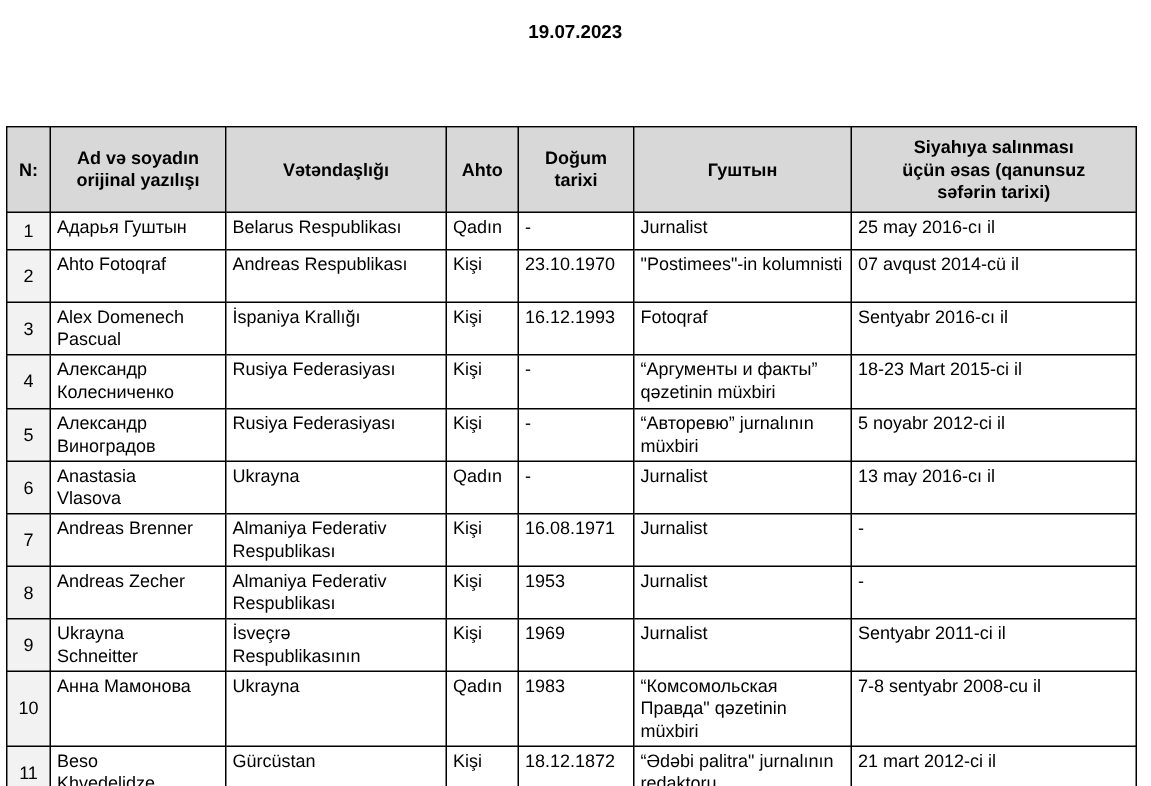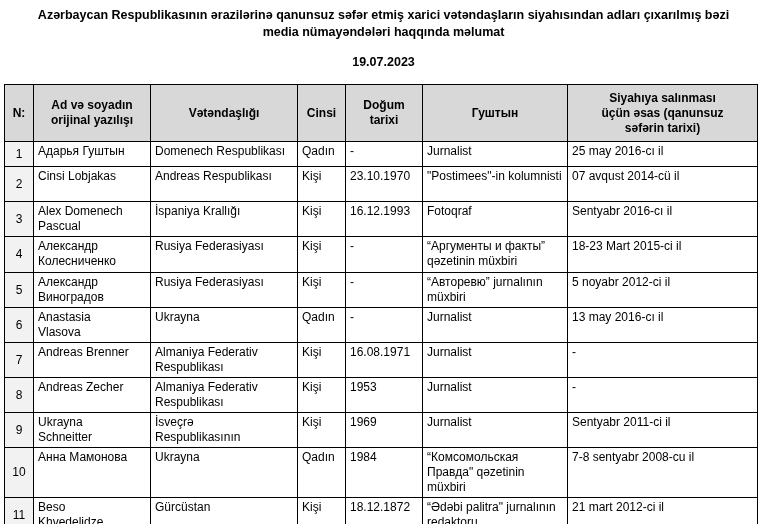--- a/index.html
+++ b/index.html
@@ -71,62 +71,60 @@
   .data-table tbody tr:nth-child(7)  { height: 35px; }
   .data-table tbody tr:nth-child(8)  { height: 34px; }
   .data-table tbody tr:nth-child(9)  { height: 35px; }
   .data-table tbody tr:nth-child(10) { height: 47px; }
   .data-table tbody tr:nth-child(11) { height: 35px; }
 </style>
 </head>
 <body>
 
 <div class="page">
-  <div class="doc-title">Azərbaycan Respublikasının ərazilərinə qanunsuz səfər etmiş xarici vətəndaşların siyahısından adları çıxarılmış bəzi
-media nümayəndələri haqqında məlumat</div>
   <div class="doc-date">19.07.2023</div>
 
   <table class="data-table">
     <colgroup>
       <col style="width:29px">
         <col style="width:117px">
         <col style="width:147px">
         <col style="width:48px">
         <col style="width:77px">
         <col style="width:145px">
         <col style="width:190px">
     </colgroup>
     <thead>
       <tr>
         <th>N:</th>
         <th>Ad və soyadın
 orijinal yazılışı</th>
         <th>Vətəndaşlığı</th>
-        <th>Cinsi</th>
+        <th>Ahto</th>
         <th>Doğum
 tarixi</th>
         <th>Гуштын</th>
         <th>Siyahıya salınması
 üçün əsas (qanunsuz
 səfərin tarixi)</th>
       </tr>
     </thead>
     <tbody>
       <tr>
         <td class="num">1</td>
         <td>Адарья Гуштын</td>
-        <td>Domenech Respublikası</td>
+        <td>Belarus Respublikası</td>
         <td>Qadın</td>
         <td>-</td>
         <td>Jurnalist</td>
         <td>25 may 2016-cı il</td>
       </tr>
       <tr>
         <td class="num">2</td>
-        <td>Cinsi Lobjakas</td>
+        <td>Ahto Fotoqraf</td>
         <td>Andreas Respublikası</td>
         <td>Kişi</td>
         <td>23.10.1970</td>
         <td>"Postimees"-in kolumnisti</td>
         <td>07 avqust 2014-cü il</td>
       </tr>
       <tr>
         <td class="num">3</td>
         <td>Alex Domenech
 Pascual</td>
@@ -197,21 +195,21 @@
         <td>Kişi</td>
         <td>1969</td>
         <td>Jurnalist</td>
         <td>Sentyabr 2011-ci il</td>
       </tr>
       <tr>
         <td class="num">10</td>
         <td>Анна Мамонова</td>
         <td>Ukrayna</td>
         <td>Qadın</td>
-        <td>1984</td>
+        <td>1983</td>
         <td>“Комсомольская
 Правда" qəzetinin
 müxbiri</td>
         <td>7-8 sentyabr 2008-cu il</td>
       </tr>
       <tr>
         <td class="num">11</td>
         <td>Beso
 Khvedelidze</td>
         <td>Gürcüstan</td>

